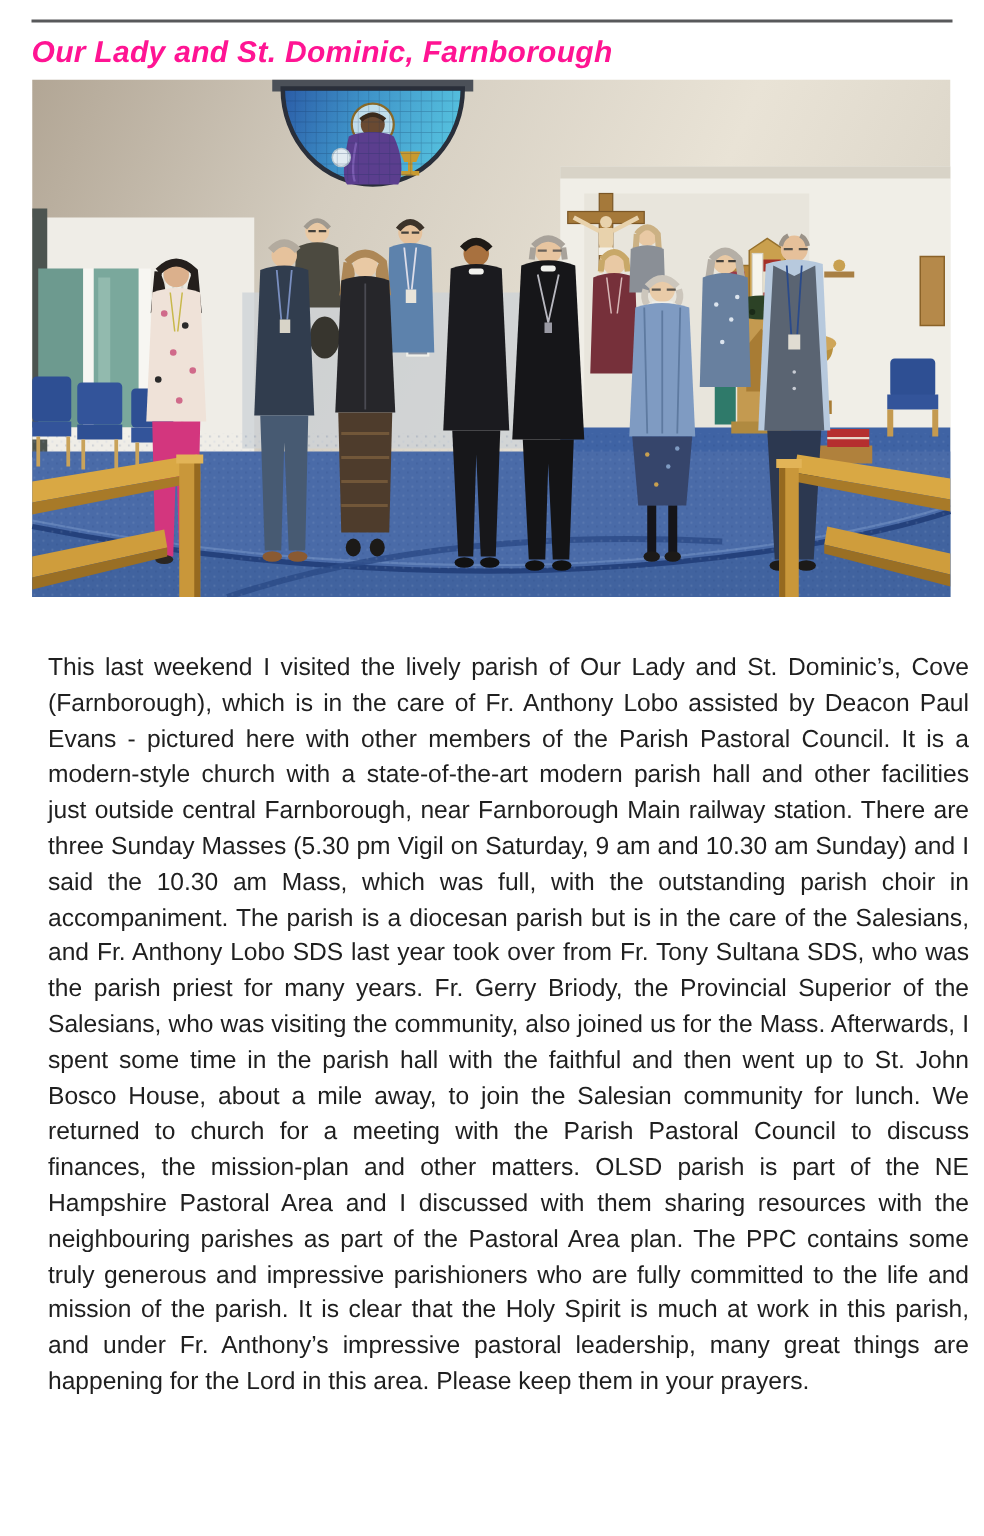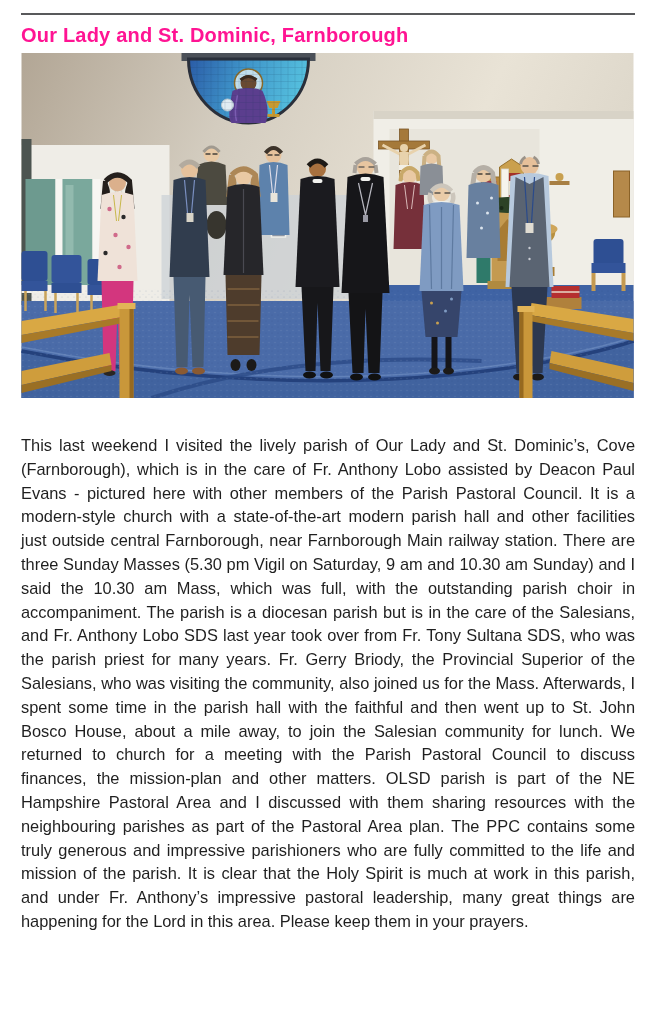--- a/index.html
+++ b/index.html
@@ -4,26 +4,26 @@
 <style>
   html,body{margin:0;padding:0;}
   body{
     width:656px;height:1024px;overflow:hidden;background:#ffffff;
     font-family:"Liberation Sans", sans-serif;
   }
   .page{padding:0 21px;}
   .divider{margin-top:13px;height:2px;background:#58595b;}
   .title{
     color:#ff1493;font-size:20px;font-weight:bold;line-height:24px;
-    margin:8px 0 6px 0;letter-spacing:.2px;
+    margin:8px 0 6px 0;letter-spacing:.2px;font-style:italic;
   }
   .photo-wrap{width:613px;height:345px;}
   .photo-wrap svg{display:block;}
   .body-text{
-    margin:36px 0 0 0;width:614px;
+    margin:36px 0 0 11px;width:614px;
     font-size:16.4px;line-height:23.8px;color:#1f1f1f;
     text-align:justify;
   }
 </style>
 </head>
 <body>
 
 <div class="page">
 
   <div class="divider"></div>

